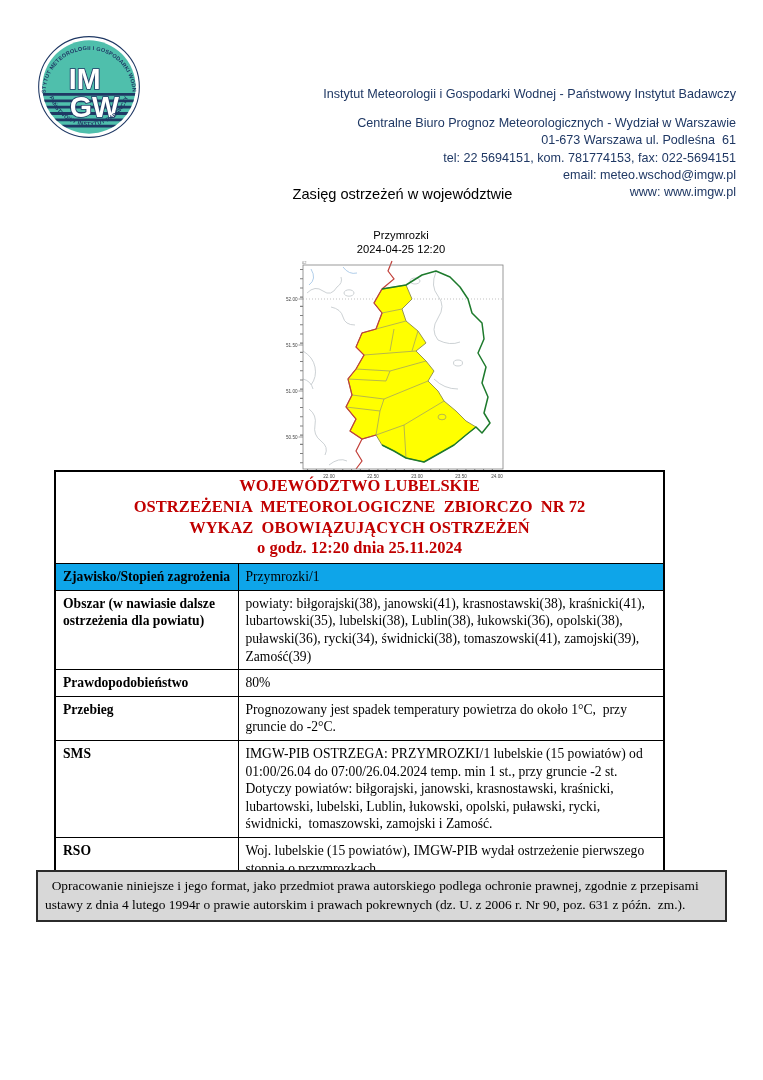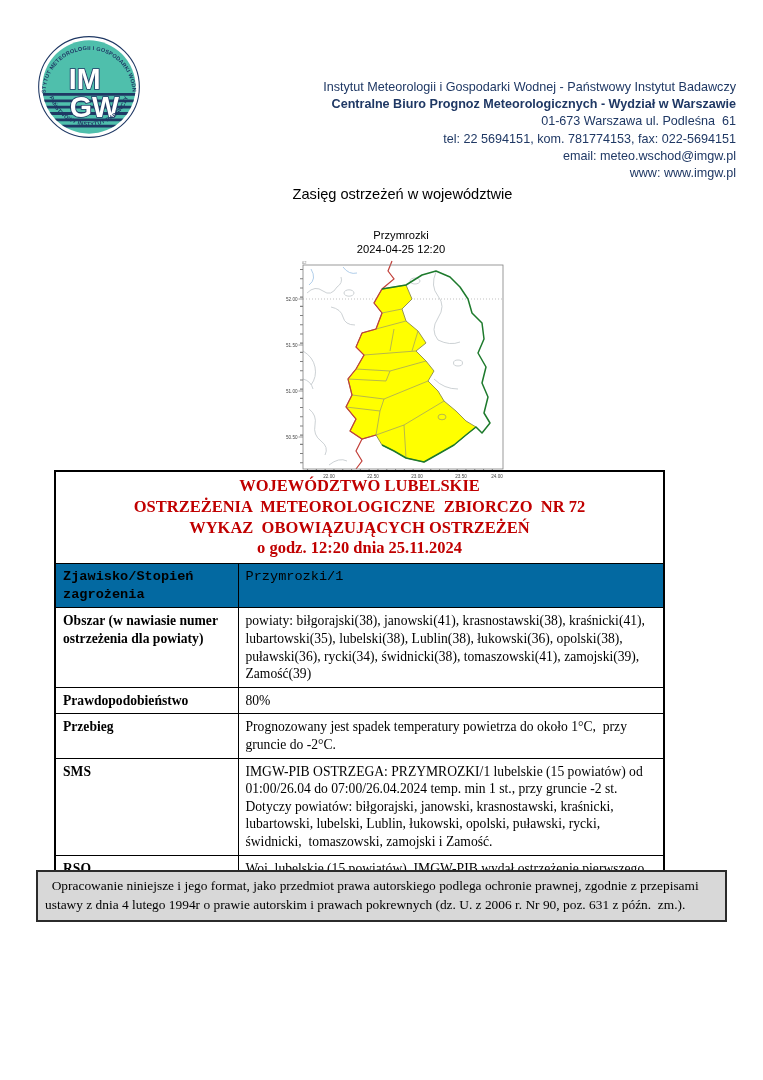--- a/index.html
+++ b/index.html
@@ -2,44 +2,44 @@
 <html><head>
 <meta charset="utf-8">
 <style>
   html,body{margin:0;padding:0;}
   body{width:763px;height:1080px;background:#ffffff;position:relative;
        font-family:"Liberation Sans",sans-serif;color:#000;}
   .page{position:absolute;inset:0;overflow:hidden;}
 
   
   .logo{position:absolute;left:36px;top:34px;width:106px;height:106px;}
-  .contact{position:absolute;top:27px;right:27px;text-align:right;
+  .contact{position:absolute;top:34px;right:27px;text-align:right;
            color:#1F3864;font-size:12.6px;line-height:17.3px;white-space:pre-wrap;}
-  .contact-line.bold{font-weight:bold;}
+  .contact-line.bold{font-weight:normal;margin-top:12px;}
 
   
   .caption{position:absolute;top:186px;left:42px;right:0;text-align:center;
            font-size:14.6px;}
   .map-block{position:absolute;left:285px;top:229px;width:232px;}
   .map-title{text-align:center;font-size:11.2px;line-height:13.6px;margin-bottom:3px;
              white-space:pre-wrap;}
   svg{display:block;}
 
   
   .tablewrap{position:absolute;left:36px;top:470px;width:611px;padding-left:18px;}
   table.warn{width:100%;border-collapse:collapse;table-layout:fixed;
              font-family:"Liberation Serif",serif;font-size:13.6px;
              border:2px solid #000;}
   table.warn td{border:1px solid #000;vertical-align:top;padding:4px 7px;line-height:17.6px;}
   .title-cell{text-align:center;padding:6px 4px 7px 4px;}
   .title-line{color:#C00000;font-weight:bold;font-size:16.5px;line-height:20.8px;
               white-space:pre-wrap;}
   .cell-label{font-weight:bold;}
   .cell-value{white-space:pre-wrap;}
-  tr.highlight td{background:#0369a1;font-family:Liberation Mono, monospace;}
+  tr.highlight td{background:#0ea5e9;}
 
   
   .footer{position:absolute;left:36px;top:870px;width:691px;box-sizing:border-box;
           background:#D8D8D8;border:2px solid #2b2b2b;padding:5px 7px;
           font-family:"Liberation Serif",serif;font-size:13.4px;line-height:18.8px;}
   .foot-p{margin:0;white-space:pre-wrap;}
 </style>
 </head>
 <body>
 
@@ -177,21 +177,21 @@
             </td>
         </tr>
       </tbody>
       <tbody>
 
       <tr class="data-row highlight">
             <td class="cell-label">Zjawisko/Stopień zagrożenia</td>
             <td class="cell-value">Przymrozki/1</td>
           </tr>
           <tr class="data-row">
-            <td class="cell-label">Obszar (w nawiasie numer ostrzeżenia dla powiaty)</td>
+            <td class="cell-label">Obszar (w nawiasie dalsze ostrzeżenia dla powiatu)</td>
             <td class="cell-value">powiaty: biłgorajski(38), janowski(41), krasnostawski(38), kraśnicki(41),  lubartowski(35), lubelski(38), Lublin(38), łukowski(36), opolski(38), puławski(36), rycki(34), świdnicki(38), tomaszowski(41), zamojski(39), Zamość(39)</td>
           </tr>
           <tr class="data-row">
             <td class="cell-label">Prawdopodobieństwo</td>
             <td class="cell-value">80%</td>
           </tr>
           <tr class="data-row">
             <td class="cell-label">Przebieg</td>
             <td class="cell-value">Prognozowany jest spadek temperatury powietrza do około 1°C,  przy gruncie do -2°C.</td>
           </tr>

